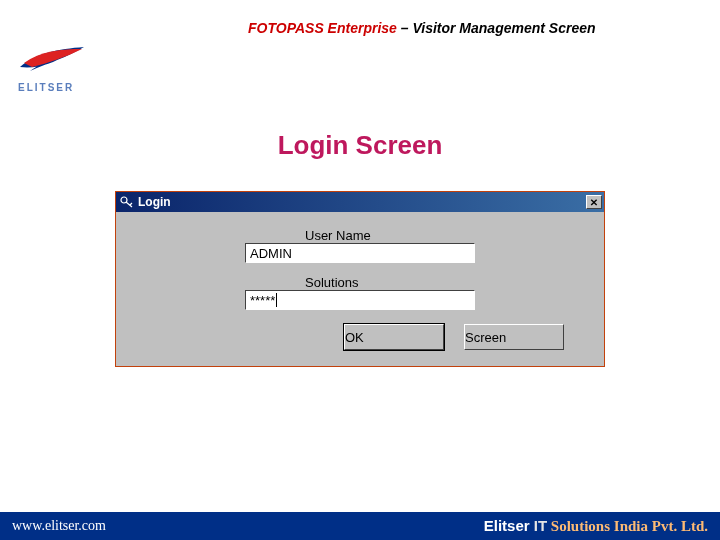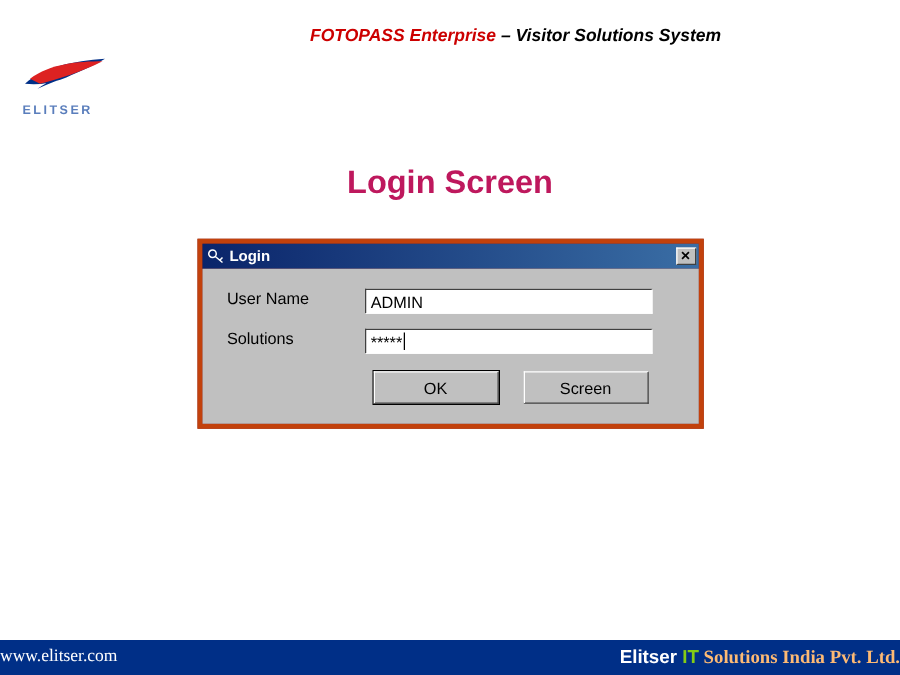--- a/index.html
+++ b/index.html
@@ -52,24 +52,24 @@
       right: 0;
       text-align: center;
     }
     .page-title {
       font-size: 26px;
       font-weight: bold;
       color: #be185d;
       margin-bottom: 30px;
     }
     .login-dialog {
-      width: 405px;
+      width: 490px;
       margin: 0 auto;
-      background: #7f1d1d;
-      border: 4px solid #c2410c;
+      background: #ec4899;
+      border: 1px solid #c2410c;
       text-align: left;
     }
     .titlebar {
       height: 20px;
       background: linear-gradient(to right, #0a246a, #3a6ea5);
       display: flex;
       align-items: center;
       justify-content: space-between;
       padding: 0 2px 0 4px;
     }
@@ -105,22 +105,23 @@
       font-family: Tahoma, Arial, sans-serif;
       color: #000;
       cursor: pointer;
     }
     .dialog-body {
       padding: 16px 20px 16px 20px;
       background: #c0c0c0;
     }
     .form-row {
       display: flex;
-      align-items: flex-start;
+      align-items: center;
       margin-bottom: 12px;
+      flex-direction: column;
     }
     .form-label {
       width: 110px;
       font-size: 13px;
       font-family: Tahoma, Arial, sans-serif;
       color: #000;
     }
     .form-input {
       width: 230px;
       height: 20px;
@@ -157,56 +158,56 @@
       border-top: 1px solid #fff;
       border-left: 1px solid #fff;
       border-right: 1px solid #404040;
       border-bottom: 1px solid #404040;
       font-size: 13px;
       font-family: Tahoma, Arial, sans-serif;
       color: #000;
       cursor: pointer;
       display: flex;
       align-items: center;
-      justify-content: center;
+      justify-content: flex-start;
     }
     .win-button.default {
       box-shadow: 0 0 0 1px #000;
     }
     .footer {
       position: absolute;
       bottom: 0;
       left: 0;
       right: 0;
       height: 28px;
       background: #002f87;
       display: flex;
       align-items: center;
       justify-content: space-between;
-      padding: 0 0;
+      padding: 0 12px;
     }
     .footer-left {
       color: #fff;
       font-size: 14px;
       font-family: 'Times New Roman', serif;
     }
     .footer-right {
       font-size: 15px;
       font-weight: bold;
     }
     .footer-right .fr-elitser { color: #fff; }
-    .footer-right .fr-it { color: #84cc16; }
+    .footer-right .fr-it { color: #e5e5e5; }
     .footer-right .fr-rest { color: #fdba74; font-family: Liberation Serif, serif; }
   </style>
 </head>
 <body>
 
 <div class="header">
   <div class="header-title">
-    <span class="red">FOTOPASS Enterprise</span><span> – </span><span>Visitor Solutions System</span>
+    <span class="red">FOTOPASS Enterprise</span><span> – </span><span>Visitor Management Screen</span>
   </div>
   <div class="logo-area">
     <svg class="logo-swoosh" viewBox="0 0 70 30">
       <path d="M2 22 C 18 8, 40 4, 66 2 C 50 12, 30 18, 12 26 C 20 20, 34 14, 48 10 C 36 18, 20 24, 2 22 Z" fill="#002f87"></path>
       <path d="M6 18 C 22 6, 44 4, 64 4 C 48 12, 30 18, 14 22 Z" fill="#d22"></path>
     </svg>
     <div class="logo-text">ELITSER</div>
   </div>
 </div>
 

